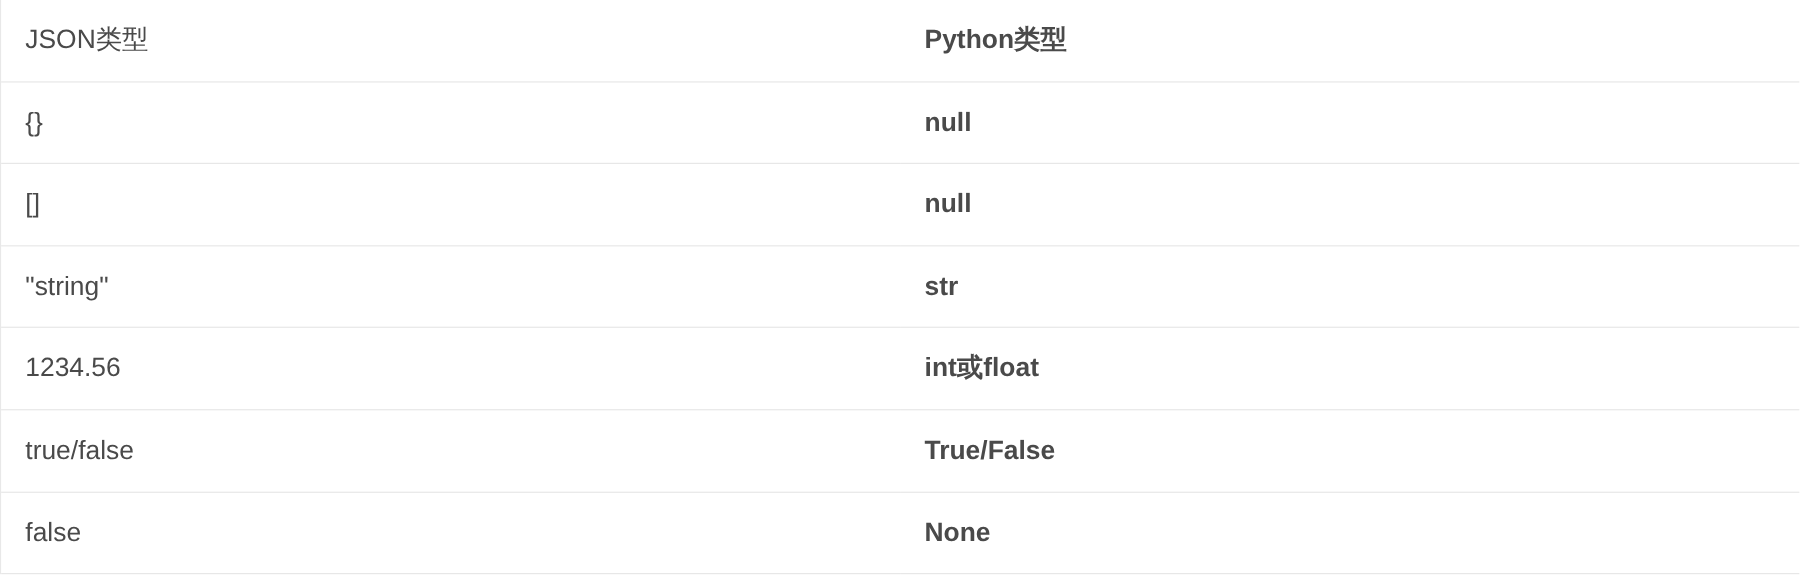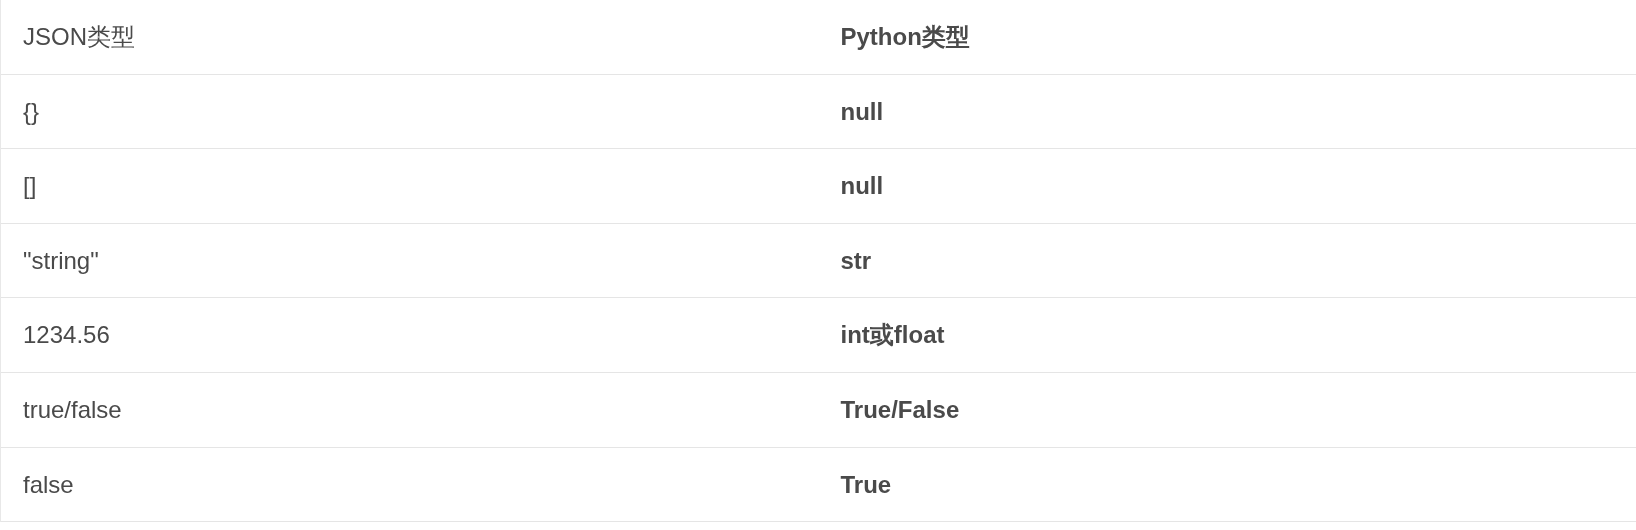--- a/index.html
+++ b/index.html
@@ -72,17 +72,17 @@
       <tr>
         <td>1234.56</td>
         <td>int或float</td>
       </tr>
       <tr>
         <td>true/false</td>
         <td>True/False</td>
       </tr>
       <tr>
         <td>false</td>
-        <td>True</td>
+        <td>None</td>
       </tr>
     </tbody>
   </table>
 </div>
 
 </body></html>

